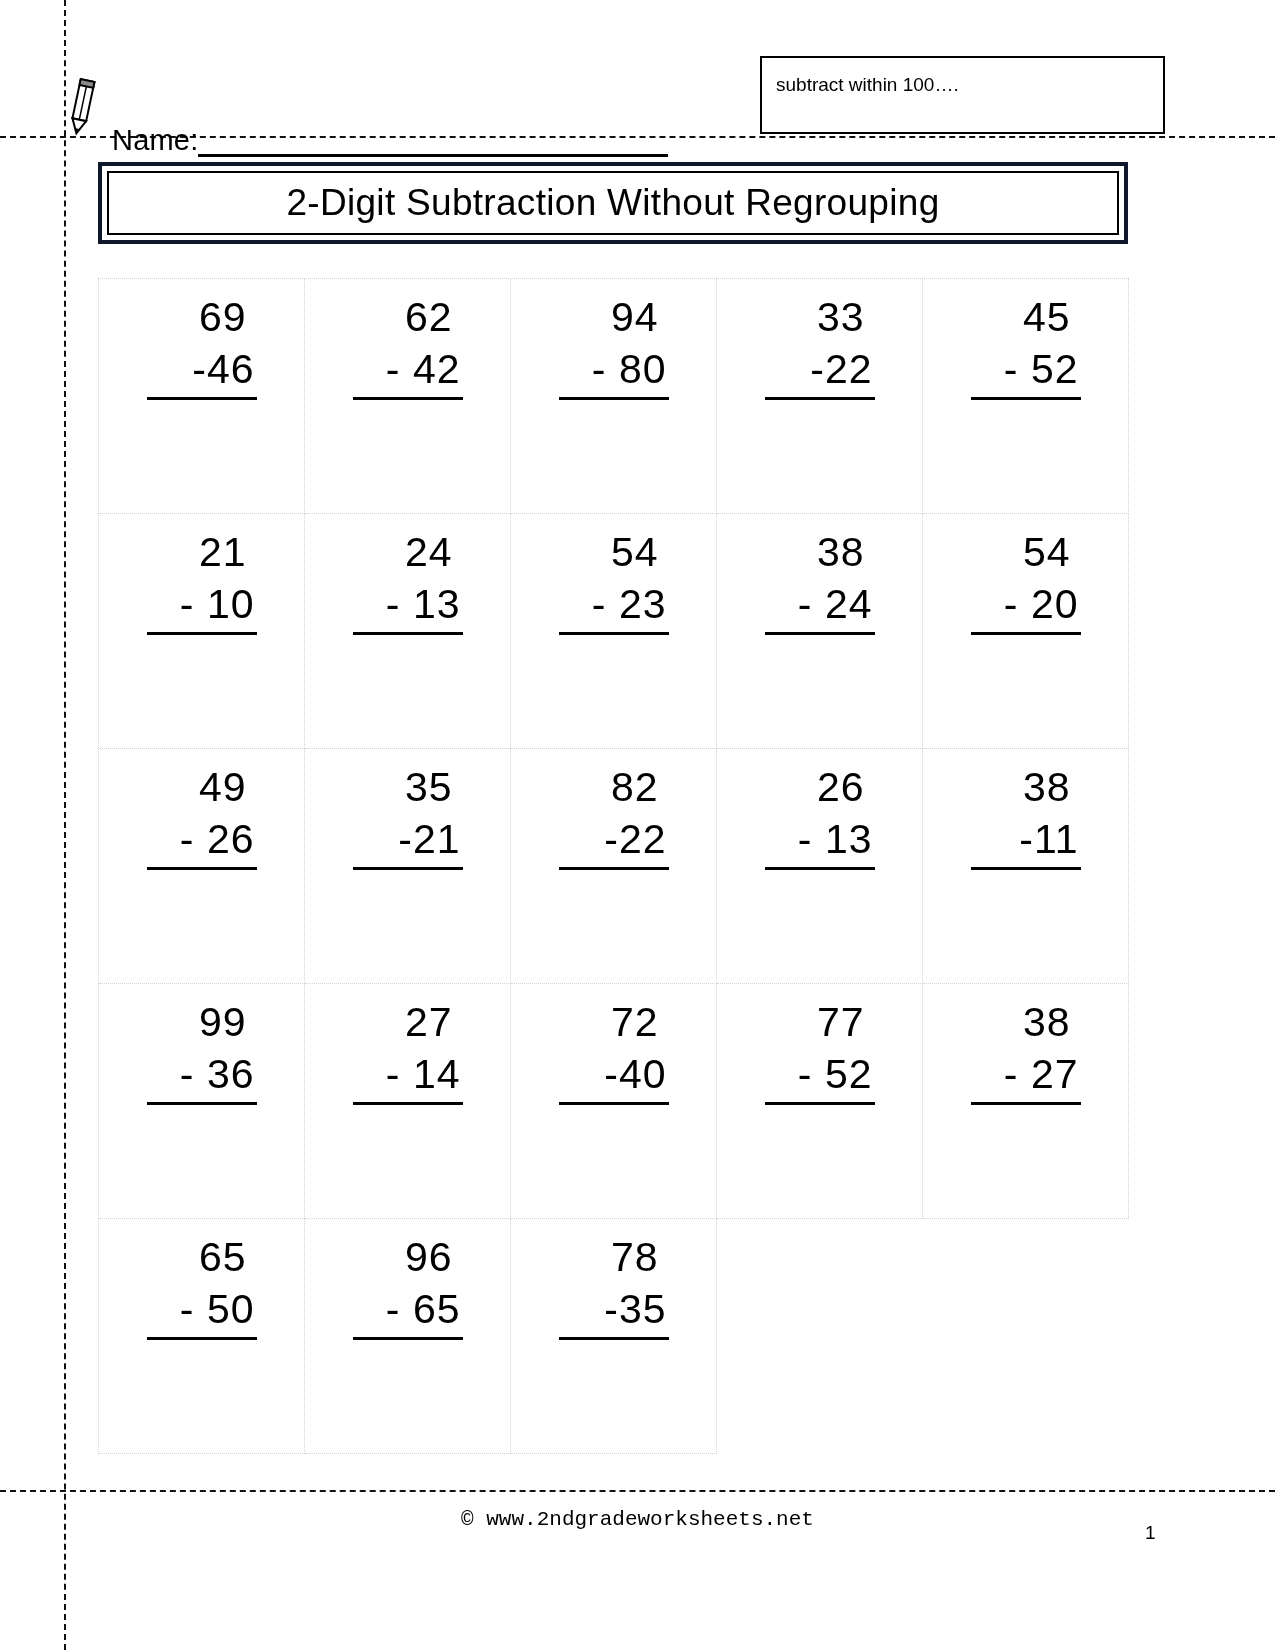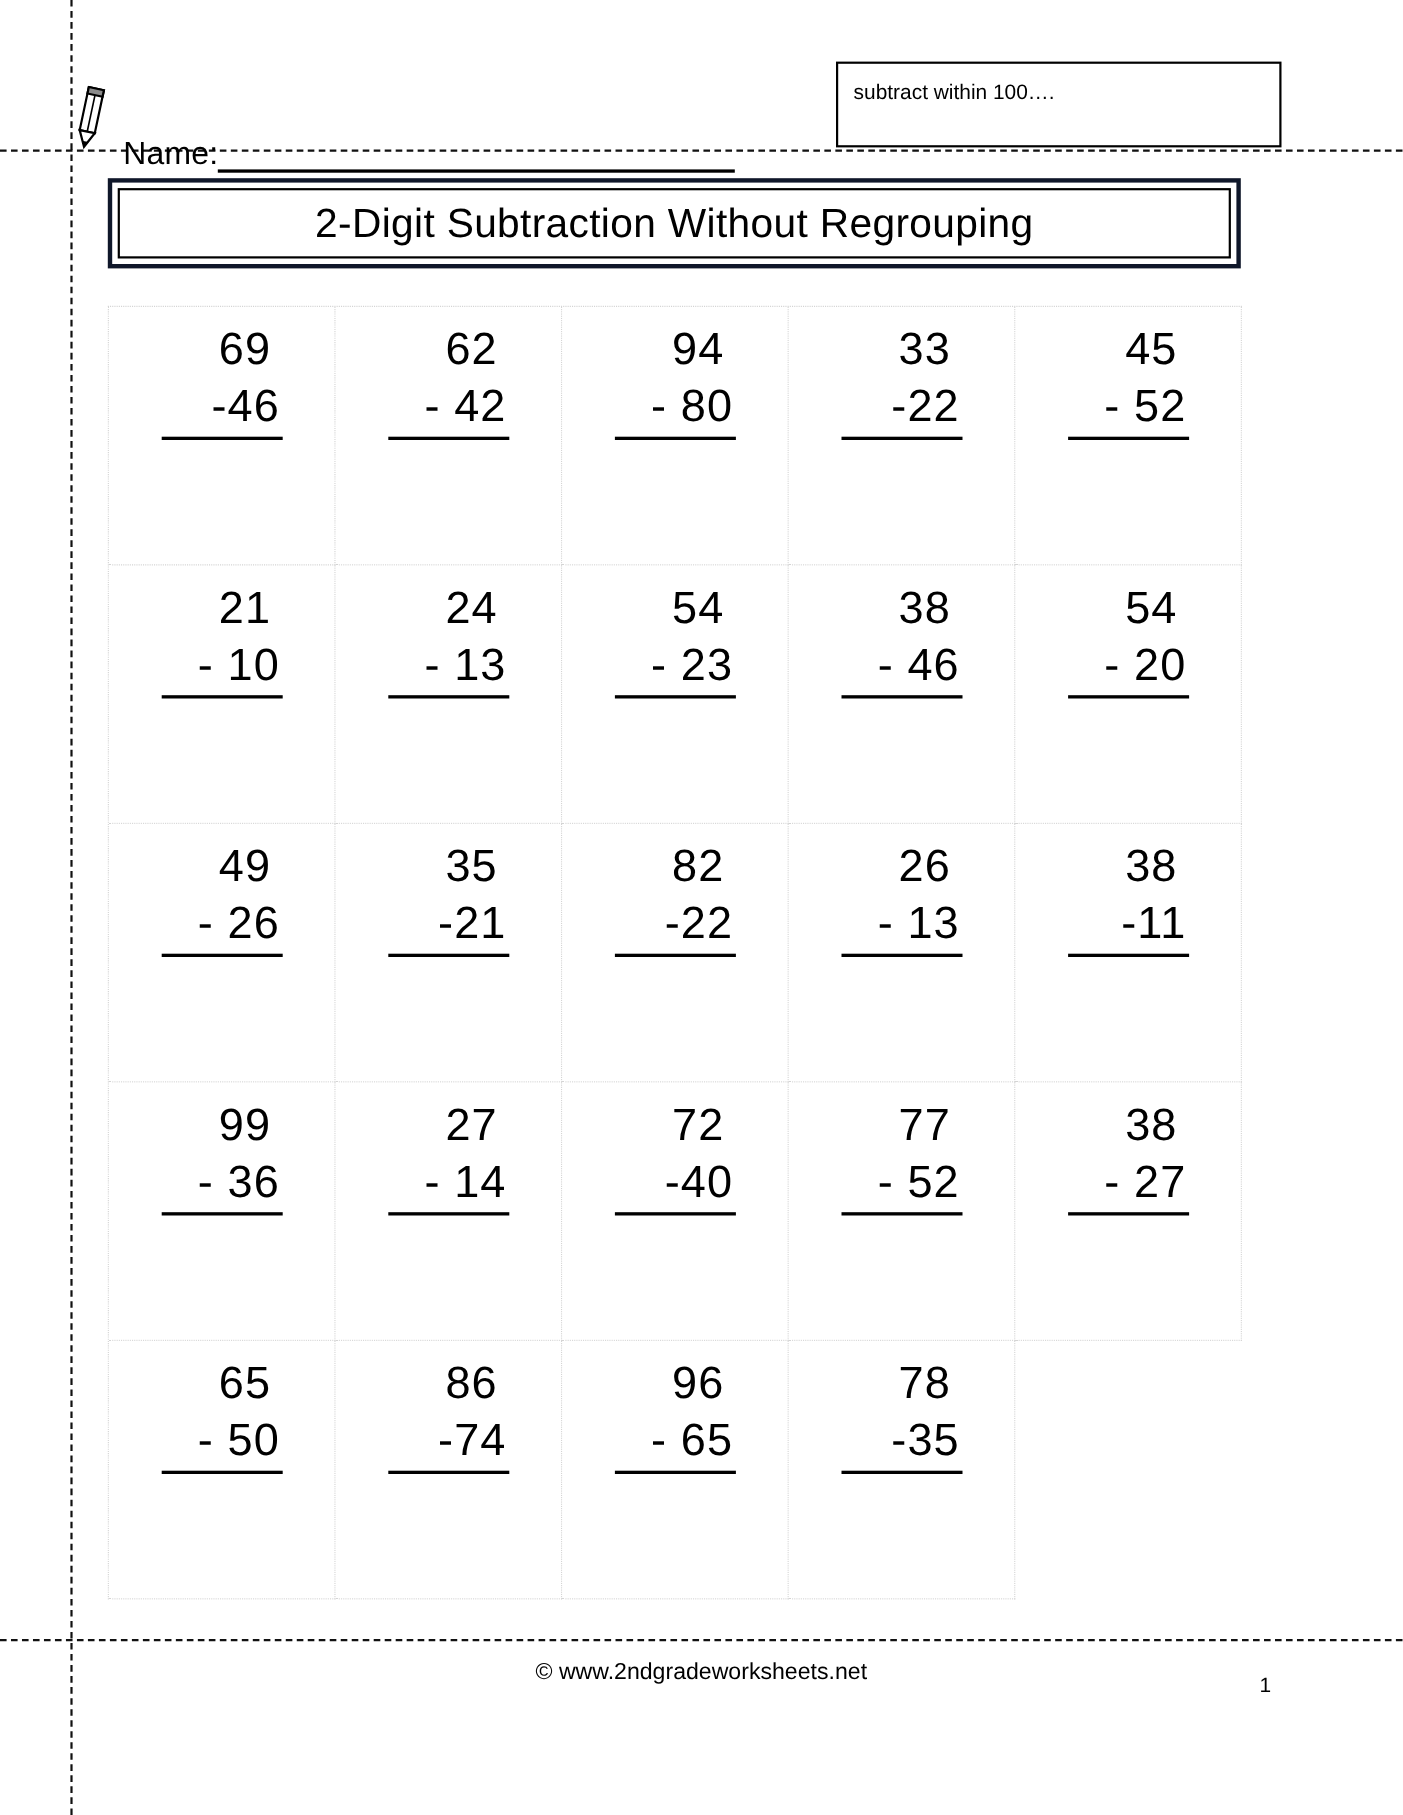--- a/index.html
+++ b/index.html
@@ -170,20 +170,21 @@
   }
 
   
   .footer-credit {
     position: absolute;
     left: 0;
     top: 1508px;
     width: 1275px;
     text-align: center;
     font-size: 21px;
+    font-family: Liberation Mono, monospace;
   }
   .page-number {
     position: absolute;
     left: 1145px;
     top: 1522px;
     font-size: 19px;
   }
 </style>
 </head>
 <body>
@@ -268,21 +269,21 @@
     </div>
   <div class="cell">
       <div class="problem">
         <div class="prob-top">54</div>
         <div class="prob-bottom">- 23</div>
       </div>
     </div>
   <div class="cell">
       <div class="problem">
         <div class="prob-top">38</div>
-        <div class="prob-bottom">- 46</div>
+        <div class="prob-bottom">- 24</div>
       </div>
     </div>
 
   <div class="cell">
       <div class="problem">
         <div class="prob-top">54</div>
         <div class="prob-bottom">- 20</div>
       </div>
     </div>
   <div class="cell">
@@ -348,26 +349,20 @@
       </div>
     </div>
   <div class="cell">
       <div class="problem">
         <div class="prob-top">65</div>
         <div class="prob-bottom">- 50</div>
       </div>
     </div>
   <div class="cell">
       <div class="problem">
-        <div class="prob-top">86</div>
-        <div class="prob-bottom">-74</div>
-      </div>
-    </div>
-  <div class="cell">
-      <div class="problem">
         <div class="prob-top">96</div>
         <div class="prob-bottom">- 65</div>
       </div>
     </div>
   <div class="cell">
       <div class="problem">
         <div class="prob-top">78</div>
         <div class="prob-bottom">-35</div>
       </div>
     </div>

